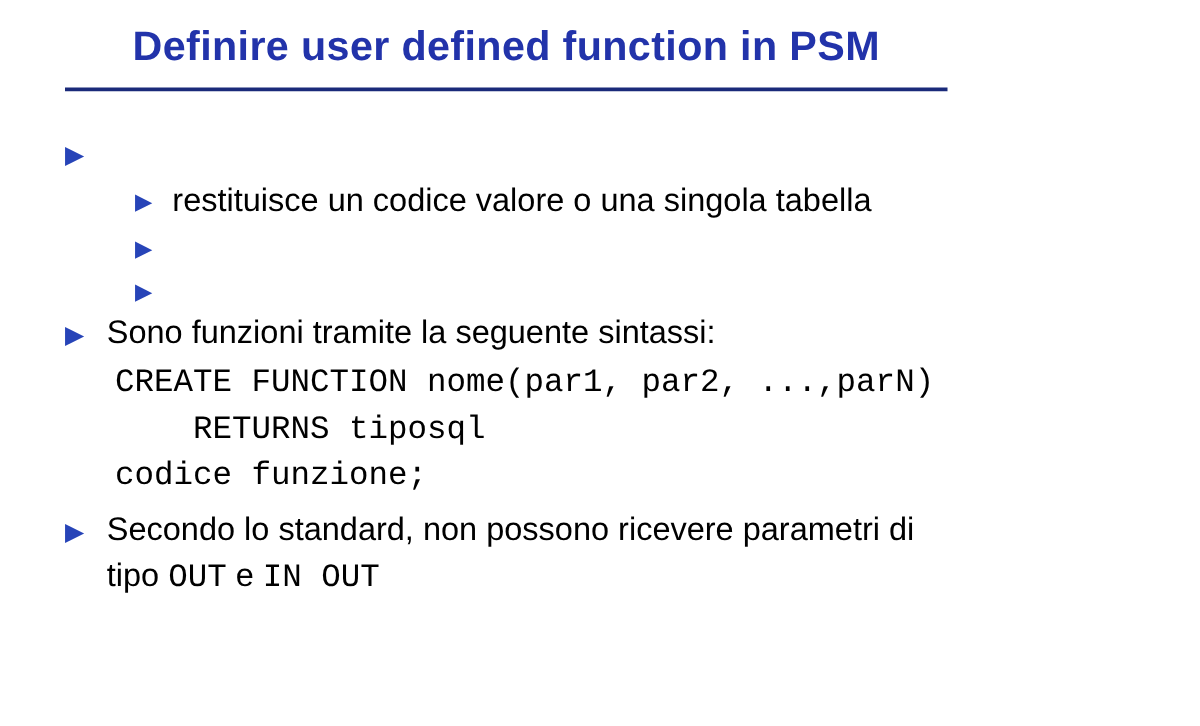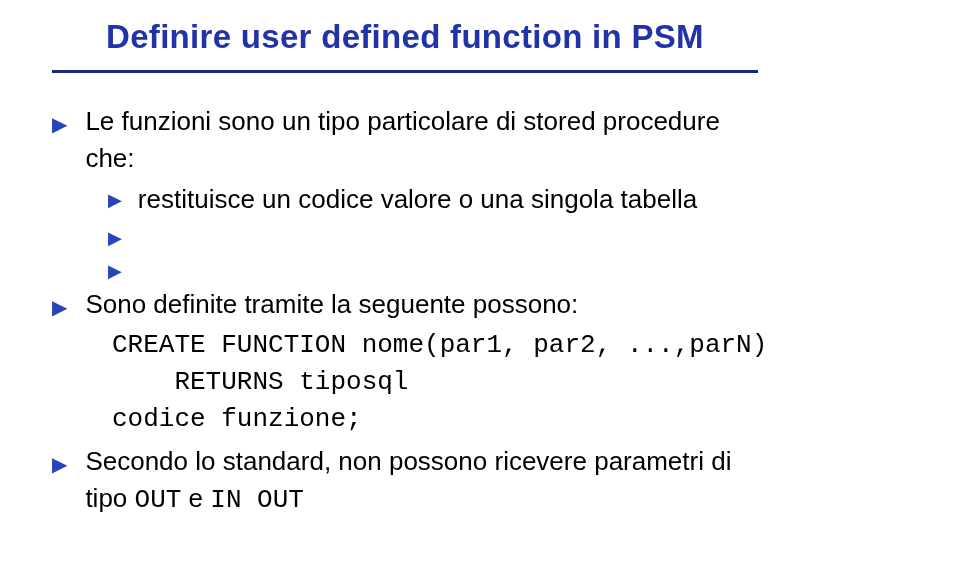--- a/index.html
+++ b/index.html
@@ -58,21 +58,21 @@
   .b2 .marker {
     color: #2744b8;
     font-size: 18px;
     margin-right: 16px;
     margin-top: 7px;
     flex-shrink: 0;
   }
   .codeblock {
     font-family: "Courier New", monospace;
     font-size: 26px;
-    margin-left: 60px;
+    margin-left: 40px;
     margin-top: 4px;
     margin-bottom: 6px;
     line-height: 1.42;
     white-space: pre;
   }
   .mono {
     font-family: "Courier New", monospace;
   }
 </style>
 </head>
@@ -80,39 +80,38 @@
 
 <div class="slide">
 
   <h1 class="title">Definire user defined function in PSM</h1>
   <hr class="rule">
 
   <div class="content">
 
     <div class="b1">
       <span class="marker">▶</span>
-      <span>Le funzioni sono un tipo particolare di stored procedure che:</span>
     </div>
 
     <div class="b2">
       <span class="marker">▶</span>
       <span>restituisce un codice valore o una singola tabella</span>
     </div>
 
     <div class="b2">
       <span class="marker">▶</span>
     </div>
 
     <div class="b2">
       <span class="marker">▶</span>
     </div>
 
     <div class="b1">
       <span class="marker">▶</span>
-      <span>Sono definite tramite la seguente possono:</span>
+      <span>Sono funzioni tramite la seguente sintassi:</span>
     </div>
 
     <div class="codeblock"><span>CREATE FUNCTION nome(par1, par2, ...,parN)</span>
 <span>    RETURNS tiposql</span>
 <span>codice funzione;</span></div>
 
     <div class="b1">
       <span class="marker">▶</span>
       <span>
         <span>Secondo lo standard, non possono ricevere parametri di tipo </span><span class="mono">OUT</span><span> e </span><span class="mono">IN OUT</span>

